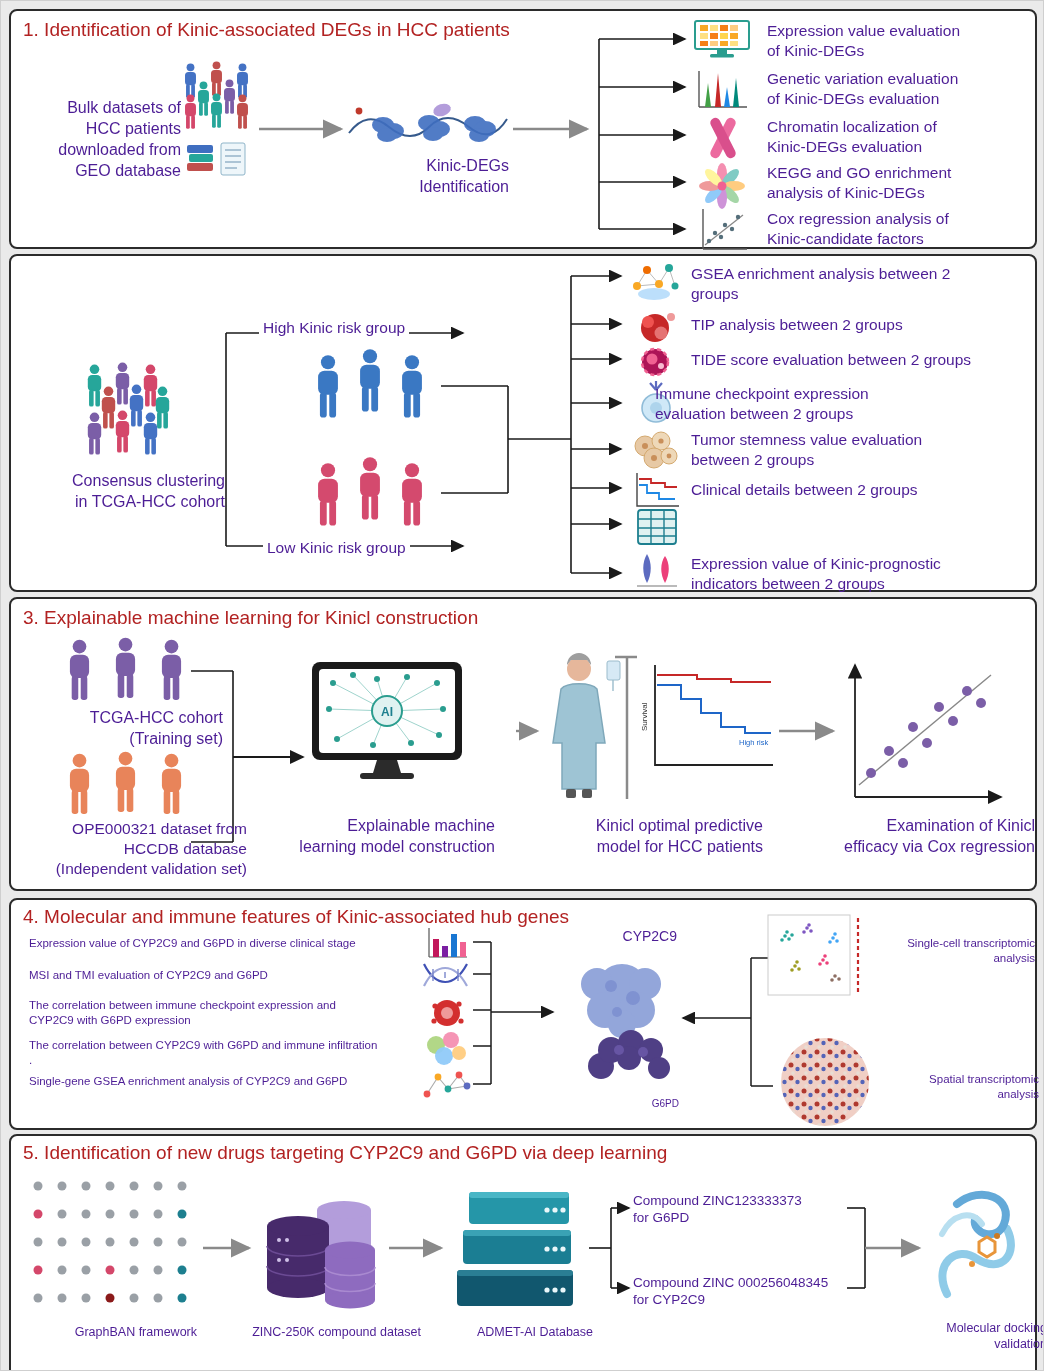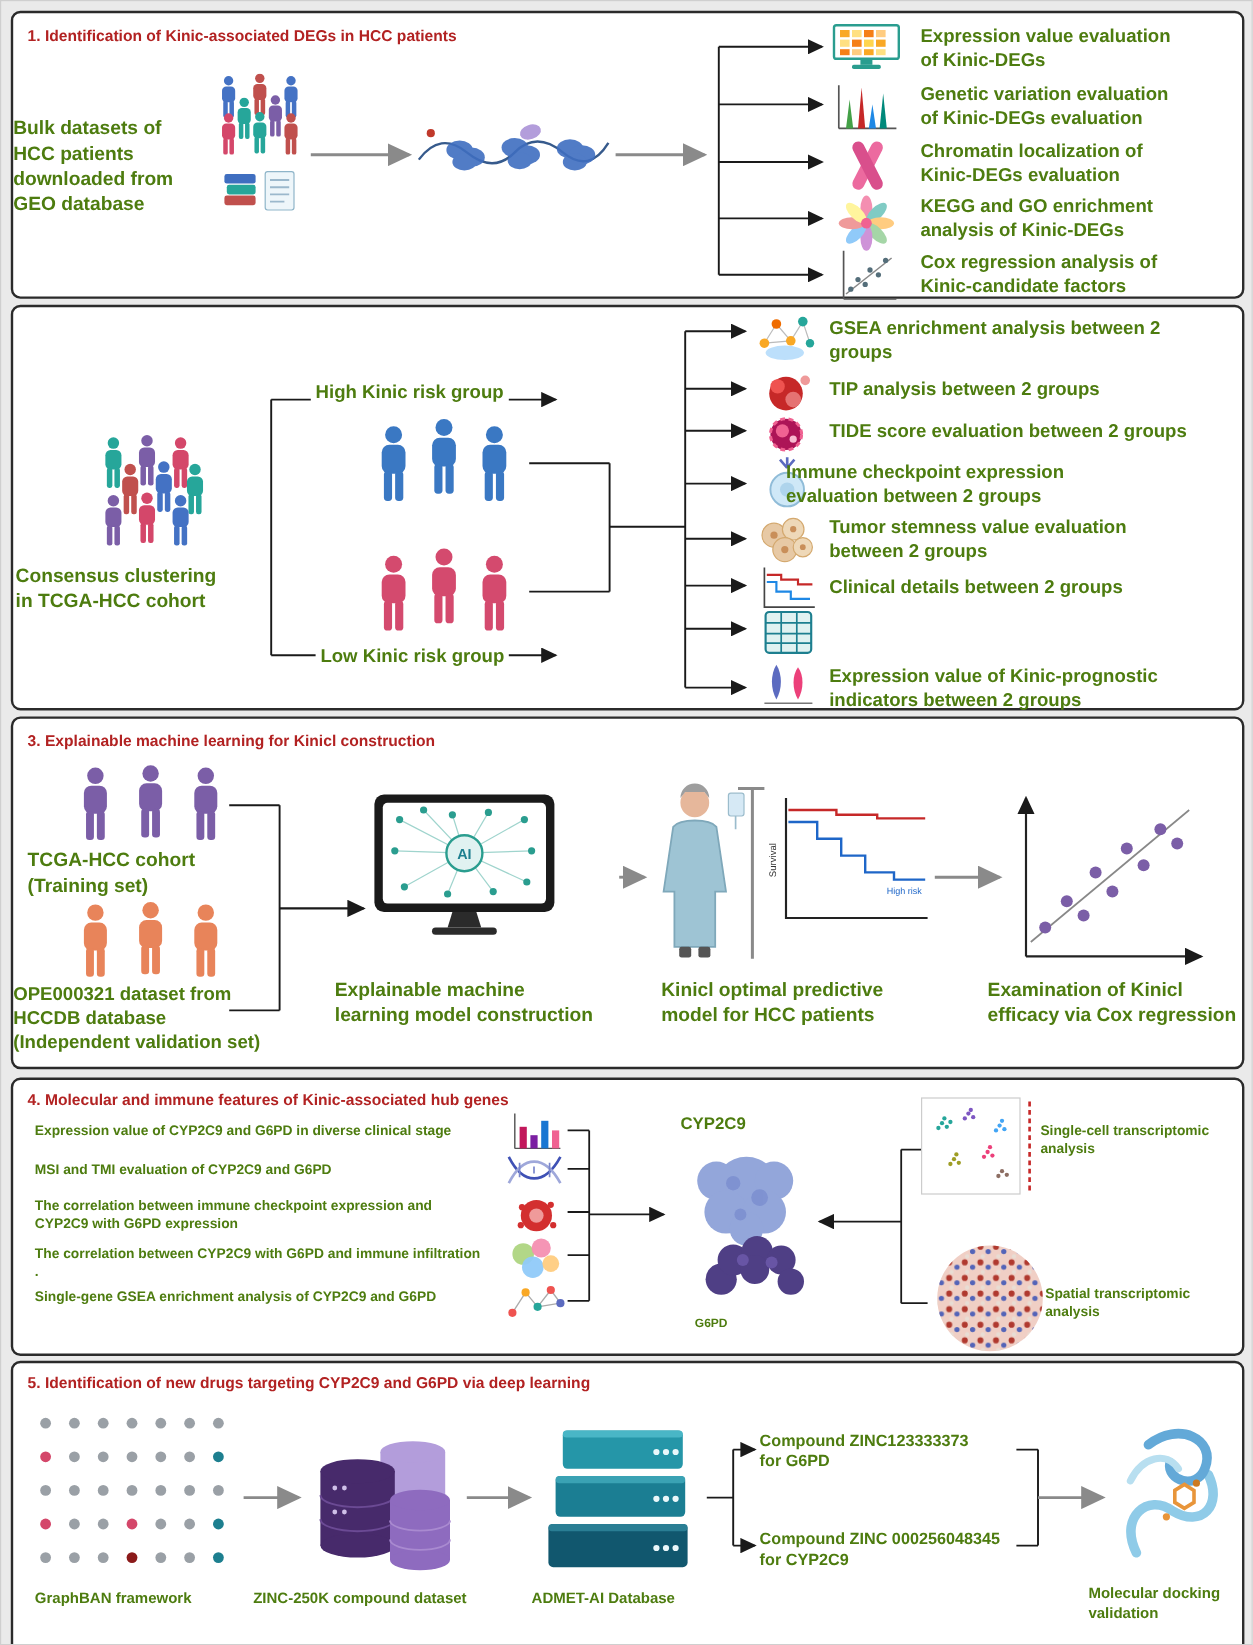--- a/index.html
+++ b/index.html
@@ -1,24 +1,24 @@
 <!DOCTYPE html>
 <html><head>
 <meta charset="utf-8">
 <style>
   *{box-sizing:border-box;margin:0;padding:0}
   html,body{background:#eaeaea}
   body{font-family:"Liberation Sans",sans-serif;}
   .page{position:relative;width:1044px;height:1371px;background:#eaeaea;overflow:hidden;border:1px solid #cfcfcf}
   .panel{position:absolute;left:8px;width:1028px;background:#fff;border:2px solid #2b2b2b;border-radius:8px}
   .abs{position:absolute}
-  .b{font-weight:bold;color:#4d7c0f}
-  .c{text-align:left}
+  .b{font-weight:normal;color:#4c1d95}
+  .c{text-align:right}
   .ml{white-space:pre-line}
-  .red{color:#b22222;font-weight:bold;font-size:13px;line-height:22px}
+  .red{color:#b22222;font-weight:normal;font-size:19px;line-height:22px}
   .hang{padding-left:22px;text-indent:-22px}
   .t15{font-size:15.5px;line-height:20px}
   .t16{font-size:16px;line-height:21px}
   .t13{font-size:13.5px;line-height:17px}
   .t12{font-size:12.5px;line-height:16px}
   .t11{font-size:11.5px;line-height:15px}
   .overlay{position:absolute;left:0;top:0;pointer-events:none}
   svg{display:block}
 </style>
 </head>
@@ -98,20 +98,22 @@
           <ellipse cx="46" cy="30" rx="11" ry="8"></ellipse>
           <ellipse cx="40" cy="34" rx="10" ry="7"></ellipse>
       <ellipse cx="82" cy="22" rx="11" ry="8"></ellipse>
           <ellipse cx="92" cy="28" rx="11" ry="8"></ellipse>
           <ellipse cx="86" cy="33" rx="10" ry="7"></ellipse>
       <ellipse cx="128" cy="23" rx="11" ry="8"></ellipse>
           <ellipse cx="138" cy="28" rx="11" ry="8"></ellipse>
           <ellipse cx="132" cy="34" rx="10" ry="7"></ellipse>
     </g>
   </svg>
+  <div class="abs b c ml t16" style="left:338px;top:144px;width:160px">Kinic-DEGs
+Identification</div>
 
   <svg class="abs" style="left:682px;top:8px" width="60" height="42">
     <rect x="2" y="2" width="54" height="28" rx="2" fill="#ffffff" stroke="#2a9d8f" stroke-width="2"></rect>
     <g>
       <rect x="7" y="6" width="8" height="6" fill="#f9a825"></rect>
           <rect x="17" y="6" width="8" height="6" fill="#ffe082"></rect>
           <rect x="27" y="6" width="8" height="6" fill="#f57f17"></rect>
           <rect x="37" y="6" width="8" height="6" fill="#ffcc80"></rect>
       <rect x="7" y="14" width="8" height="6" fill="#ffe082"></rect>
           <rect x="17" y="14" width="8" height="6" fill="#f57f17"></rect>

